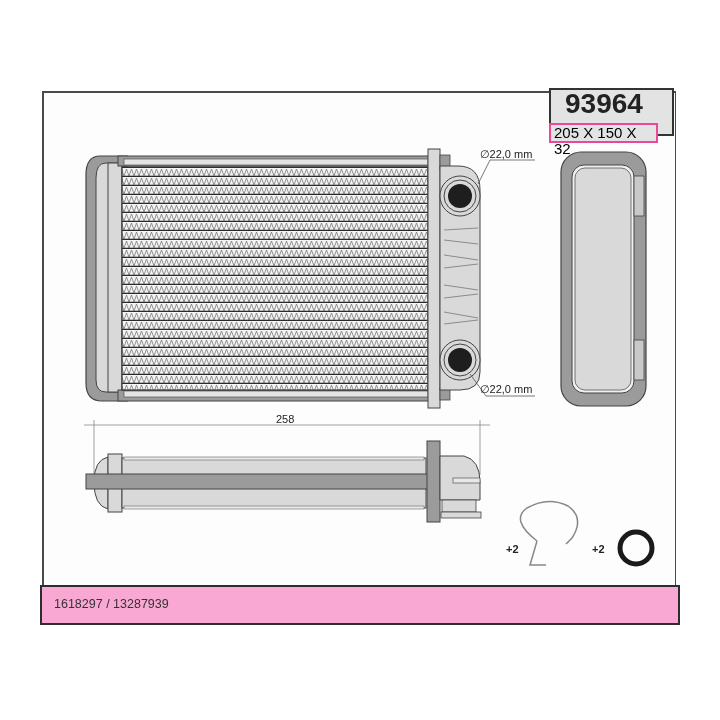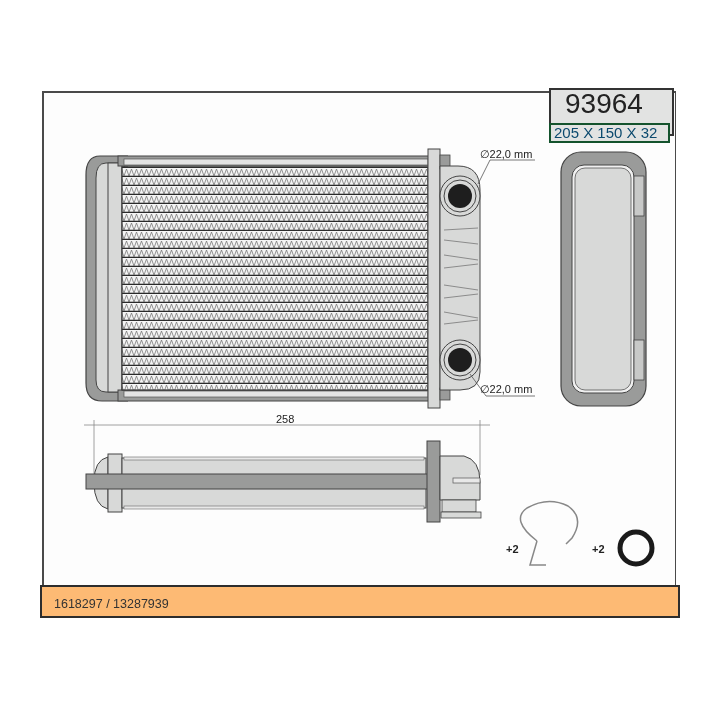--- a/index.html
+++ b/index.html
@@ -3,26 +3,26 @@
 <meta charset="utf-8">
 <style>
   html, body { margin: 0; padding: 0; background: #ffffff; }
   body { width: 720px; height: 720px; position: relative; overflow: hidden;
          font-family: "Liberation Sans", sans-serif; }
   .sheet { position: absolute; left: 42px; top: 91px; width: 634px; height: 494px;
            border-left: 2px solid #4a4a4a; border-top: 2px solid #4a4a4a; border-right: 1px solid #4a4a4a;
            background: #fdfdfd; box-sizing: border-box; }
   .code-box { position: absolute; left: 549px; top: 88px; width: 125px; height: 48px;
               background: #e2e3e2; border: 2px solid #333; box-sizing: border-box;
-              font-weight: normal; font-size: 28px; line-height: 28px; padding-left: 14px; color:#222; }
-  .dim-box { position: absolute; left: 549px; top: 123px; width: 121px; height: 20px;
-             background: #e2e3e2; border: 2px solid #14532d; box-sizing: border-box;
-             font-size: 15px; line-height: 16px; padding-left: 3px; color:#0c4a6e; }
-  .footer { position: absolute; left: 40px; top: 585px; width: 640px; height: 33px;
-            background: #fdba74; border: 2px solid #2d2d2d; box-sizing: border-box; }
+              font-weight: bold; font-size: 28px; line-height: 28px; padding-left: 14px; color:#222; }
+  .dim-box { position: absolute; left: 549px; top: 123px; width: 109px; height: 20px;
+             background: #e2e3e2; border: 2px solid #ec4899; box-sizing: border-box;
+             font-size: 15px; line-height: 16px; padding-left: 3px; color:#000000; }
+  .footer { position: absolute; left: 40px; top: 585px; width: 640px; height: 40px;
+            background: #f9a8d4; border: 2px solid #2d2d2d; box-sizing: border-box; }
   .footer-text { position: absolute; left: 12px; top: 10px; font-size: 12.5px; color: #333; }
   .label { position: absolute; font-size: 11px; color: #222; text-align: center; }
   .qty { position: absolute; font-size: 11px; font-weight: bold; color: #222; }
   svg { position: absolute; left: 0; top: 0; }
 </style>
 </head>
 <body>
 
 <div class="sheet"></div>
 

